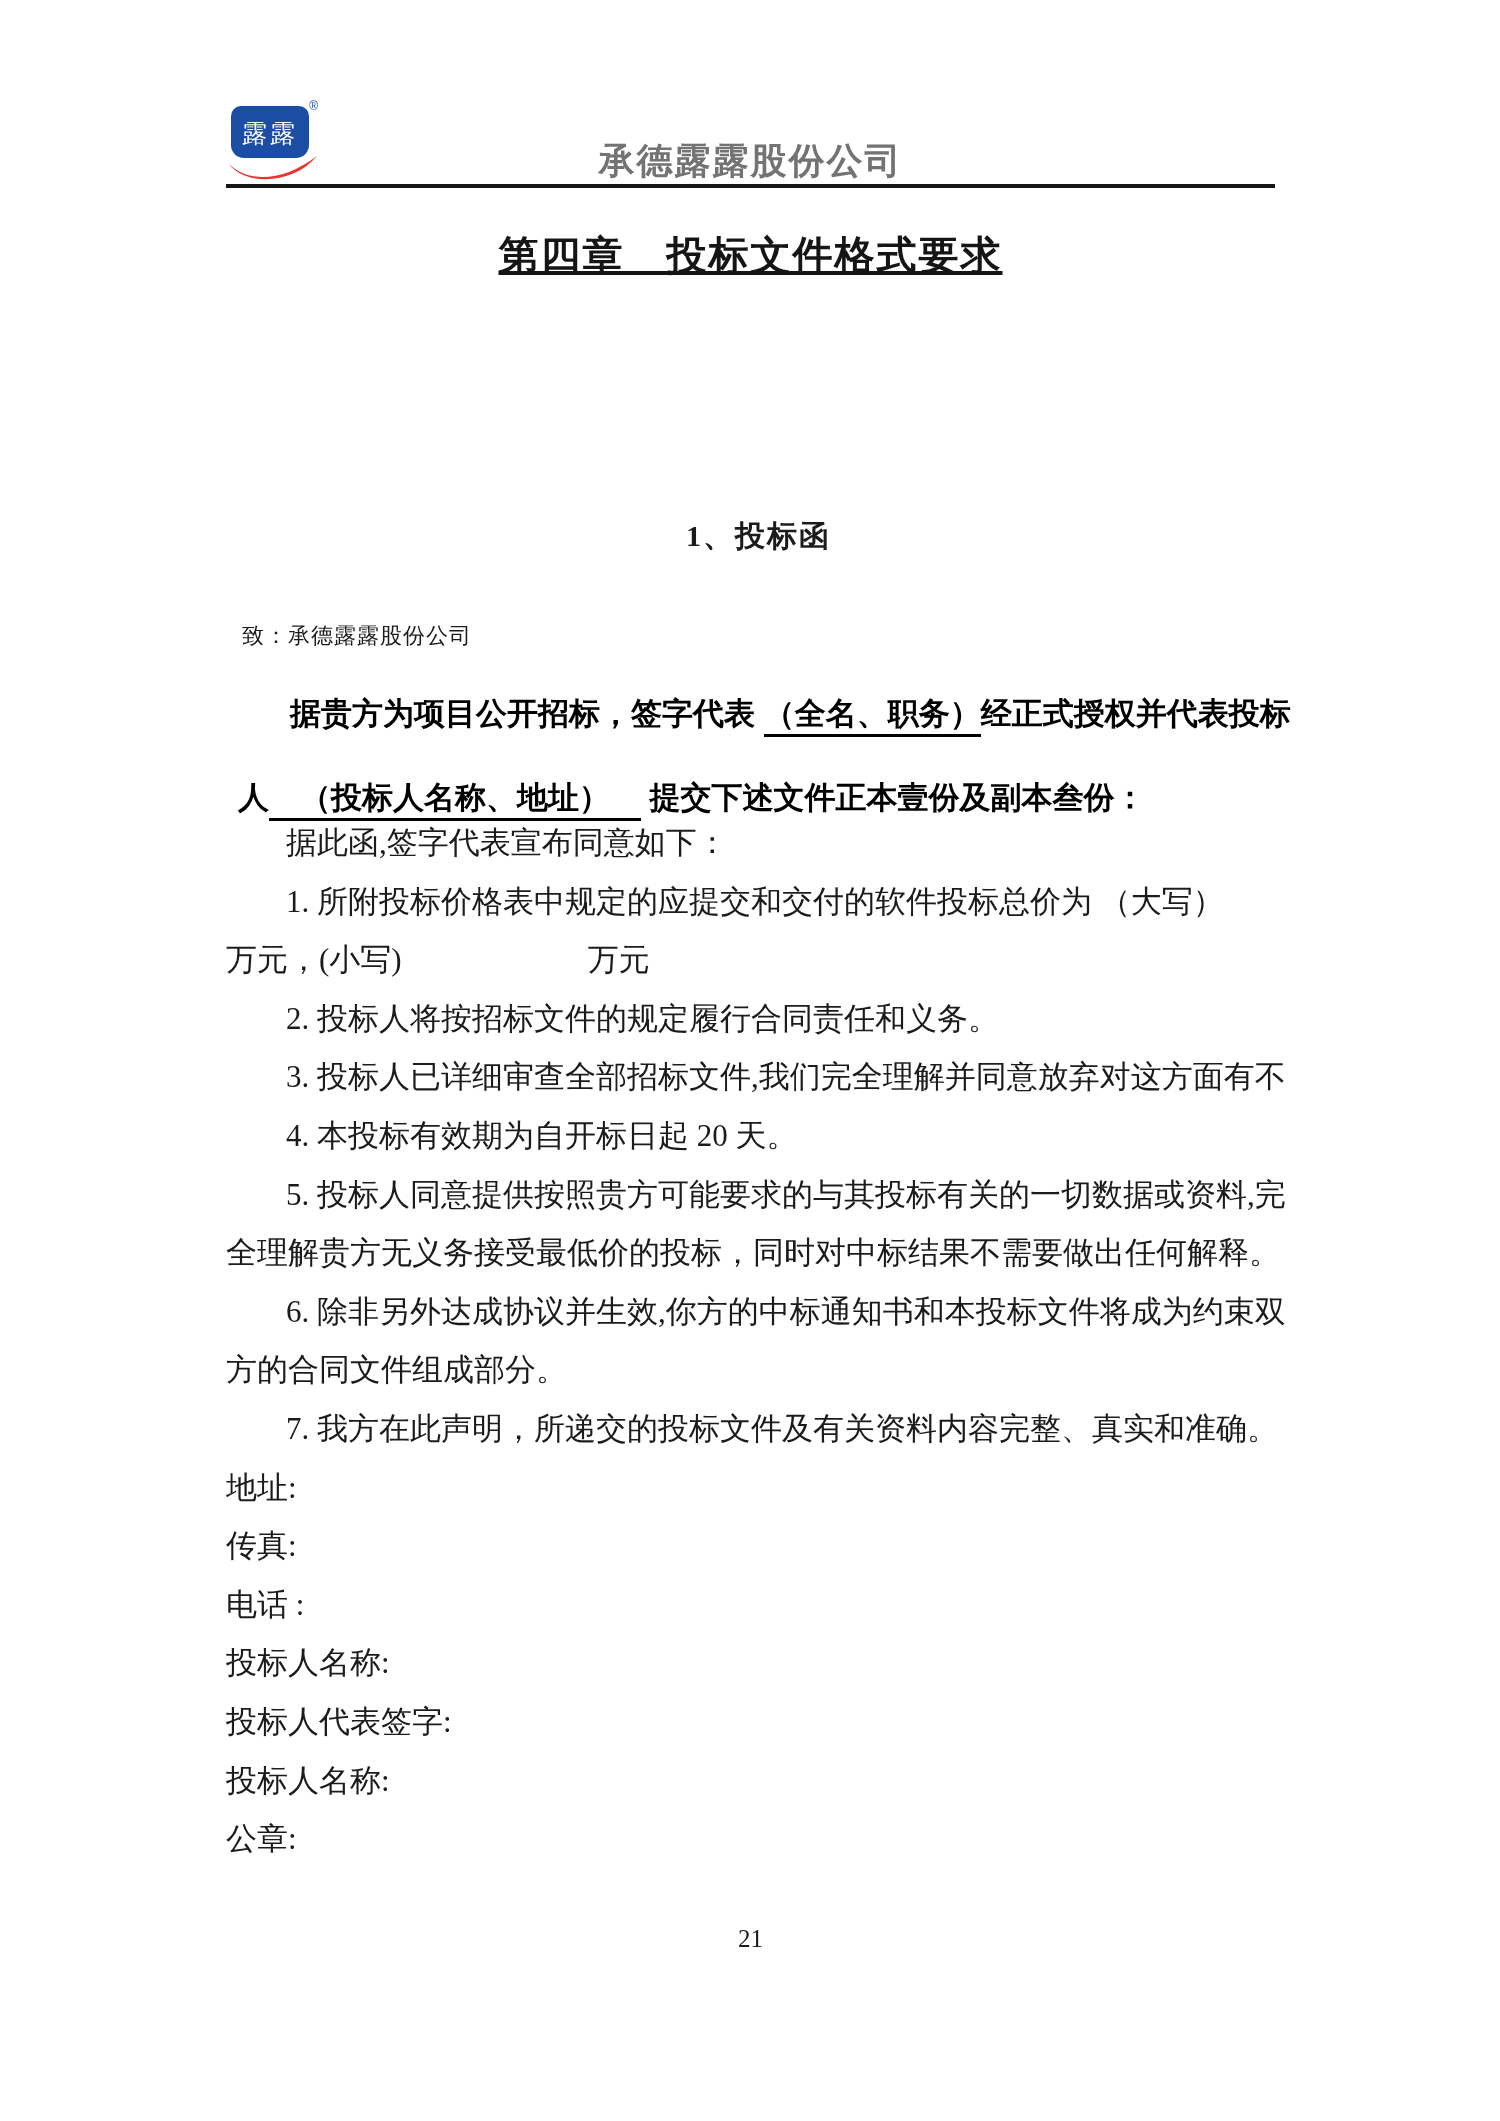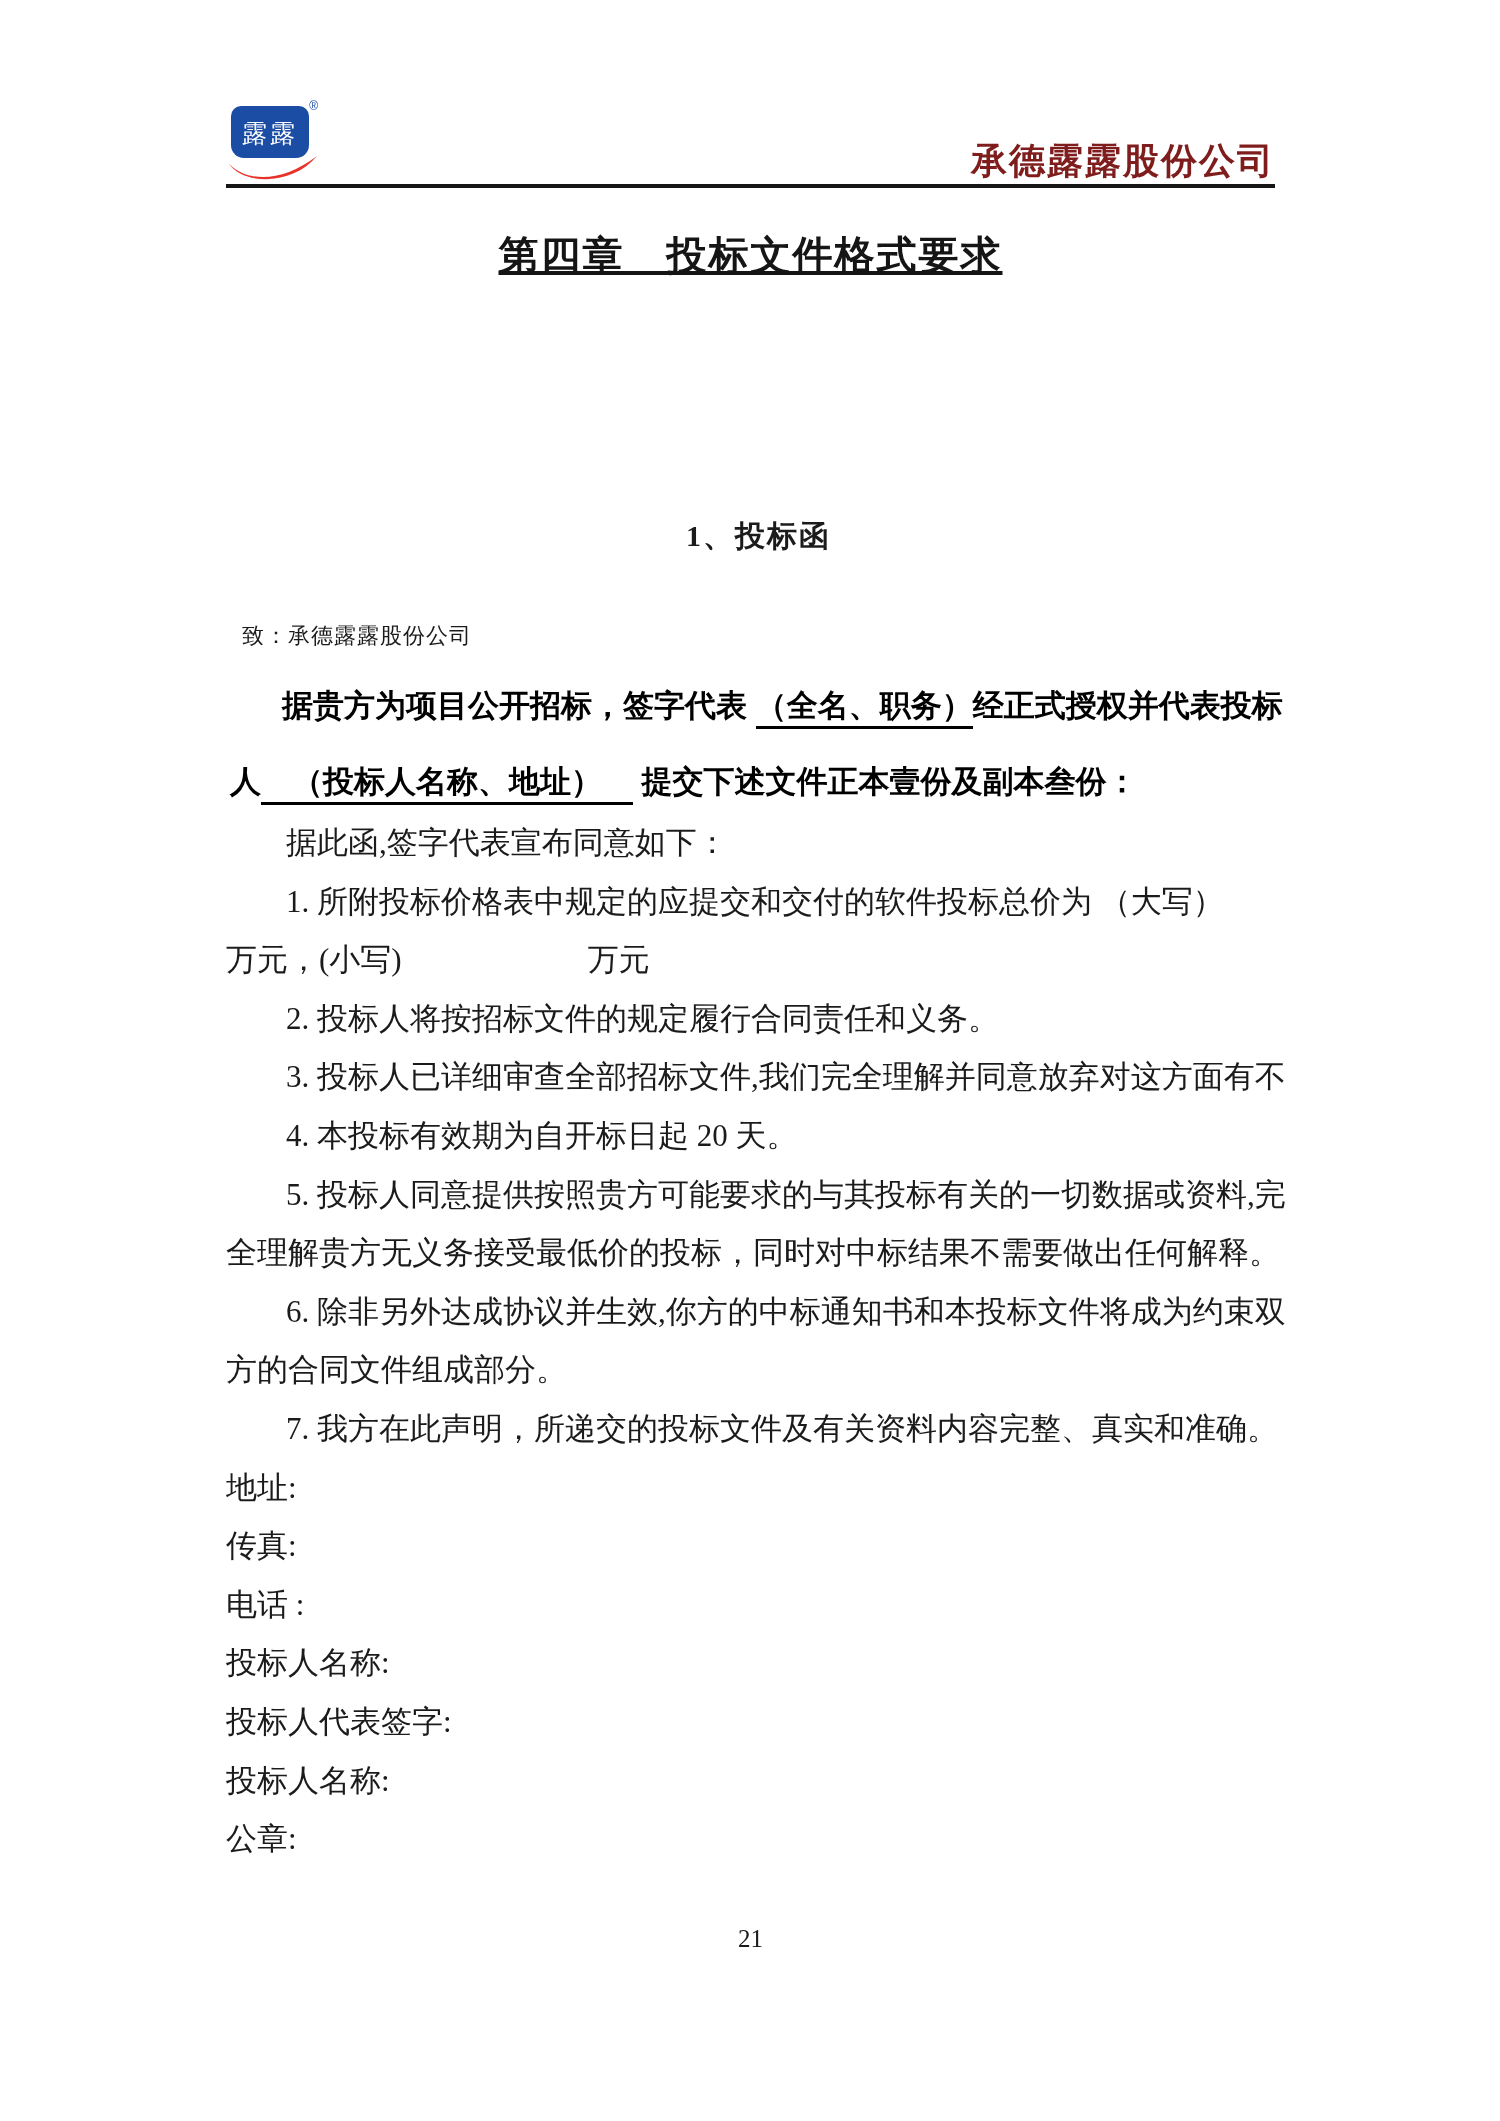--- a/index.html
+++ b/index.html
@@ -25,24 +25,24 @@
     letter-spacing:3px; line-height:1; padding-top:2px;
   }
   .logo-reg {
     position:absolute; top:-7px; right:-9px;
     color:#1b4da5; font-size:12px; font-family:"Liberation Sans", sans-serif;
   }
   .logo-swoosh { position:absolute; left:-3px; top:49px; width:90px; height:27px; }
 
   .company {
     position:absolute; left:226px; top:139px; width:1049px;
-    text-align:right;
+    text-align:center;
     font-family:"Liberation Sans", sans-serif;
     font-weight:bold; font-size:36px; letter-spacing:2px;
-    color:#7f1d1d; line-height:44px;
+    color:#737373; line-height:44px;
   }
   .header-rule {
     position:absolute; left:226px; top:184px; width:1049px; height:4px;
     background:#161616;
   }
 
   
   .doc-title {
     position:absolute; left:226px; top:230px; width:1049px; margin:0;
     text-align:center; font-size:40px; font-weight:bold; color:#151515;
@@ -62,21 +62,21 @@
     position:absolute; left:226px; top:600px; margin:16px;
     font-size:22px; line-height:40px; letter-spacing:1px; white-space:pre-wrap;
   }
 
   
   .auth {
     position:absolute; left:226px; top:666px; width:1056px;
     font-family:"Liberation Sans", sans-serif;
     font-weight:bold; font-size:31px; color:#000000;
   }
-  .auth p { margin:4px; line-height:72px; white-space:nowrap; }
+  .auth p { margin:12px; line-height:72px; white-space:nowrap; }
   .auth-line1 { text-indent:52px; }
   .blank { border-bottom:3px solid #000; padding-bottom:3px; }
 
   
   .body-block {
     position:absolute; left:226px; top:814px; width:1056px;
     font-size:31px; color:#1b1b1b;
   }
   .body-block p { margin:0; line-height:58.6px; white-space:pre; }
   .body-block p.indent { text-indent:60px; }

